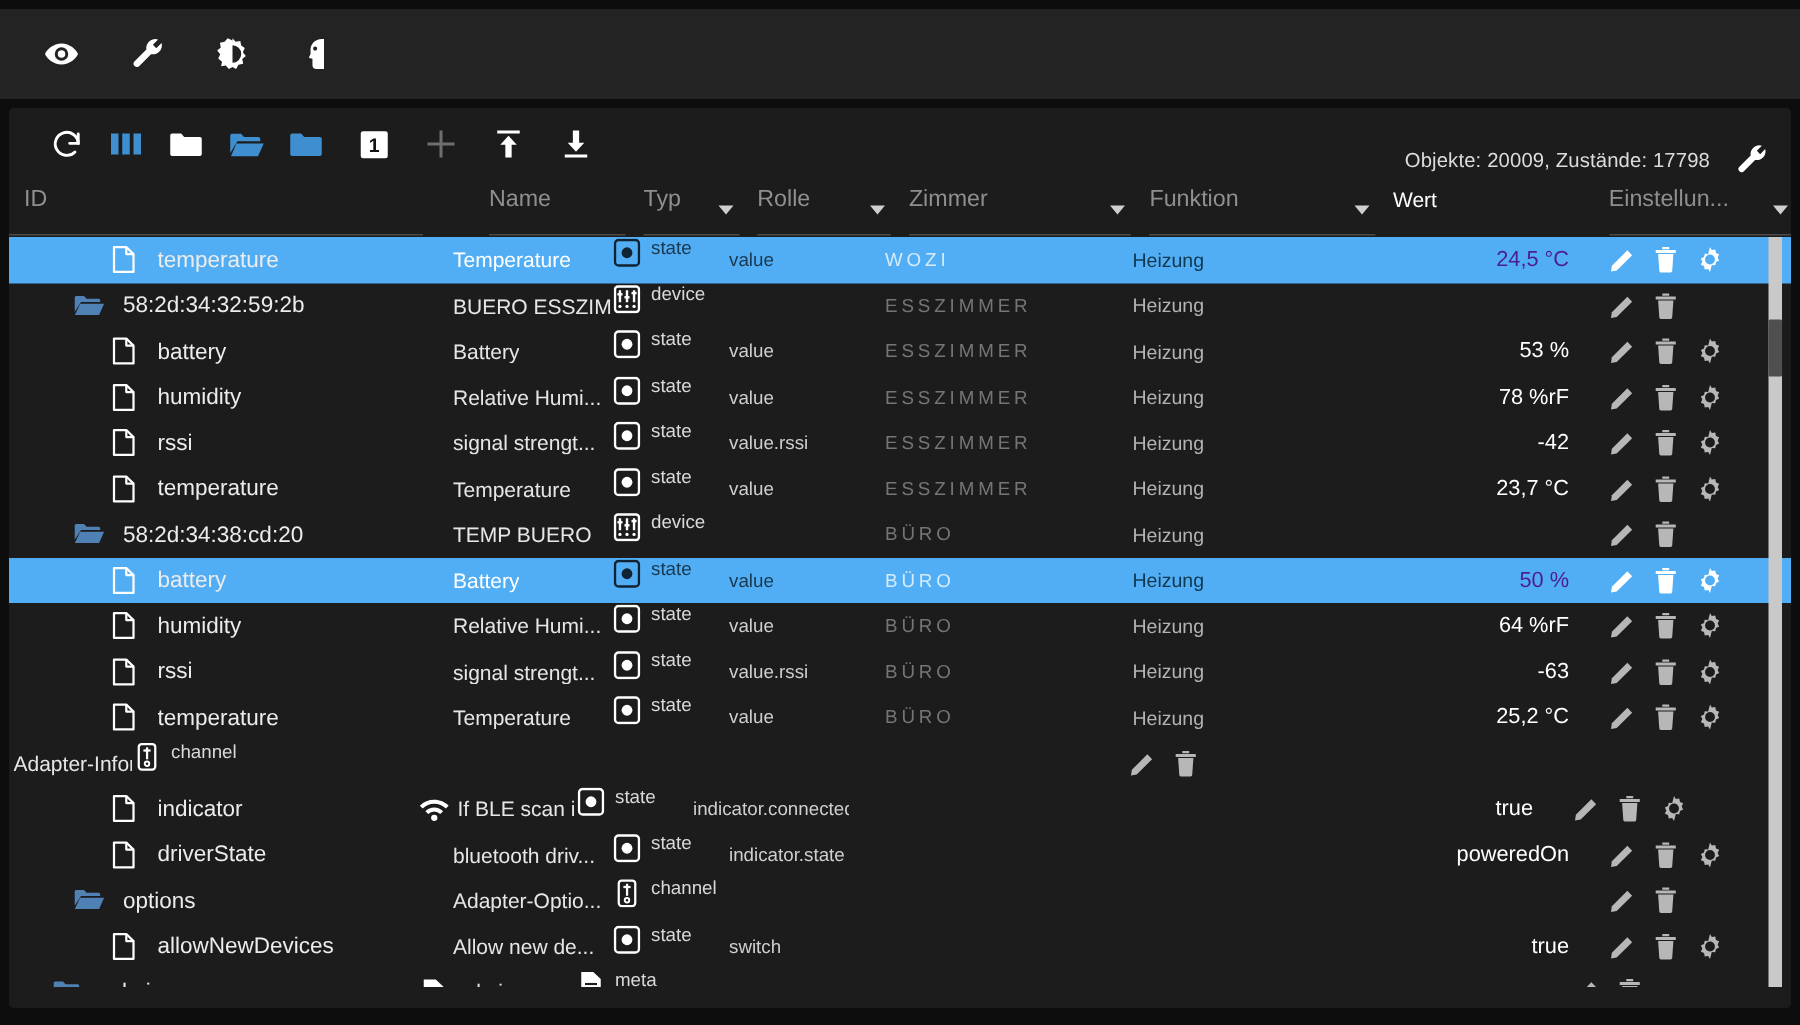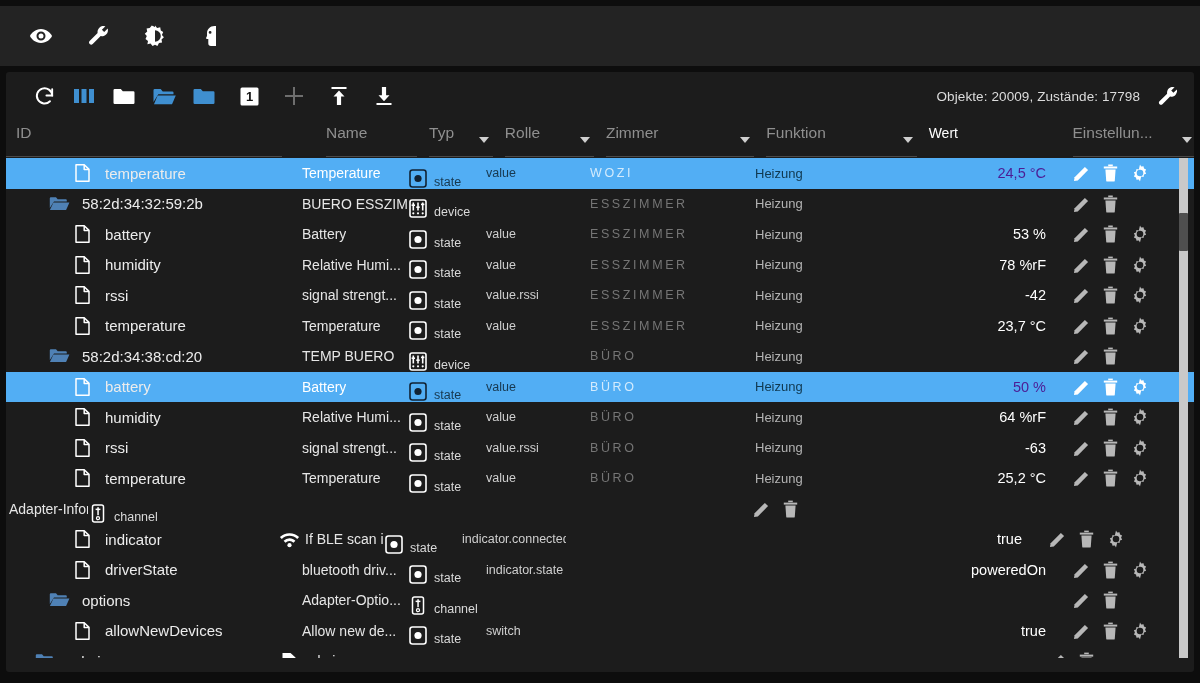--- a/index.html
+++ b/index.html
@@ -41,21 +41,21 @@
     padding-left:18px;box-sizing:border-box;
   }
   .tbtn{
     width:40px;height:40px;
     display:flex;align-items:center;justify-content:center;
     cursor:pointer;
   }
   .tbtn svg{display:block;}
   .tbtn.sp{margin-left:5px;}
   .toolbar-right{
-    position:absolute;right:14px;top:0;height:48px;
+    position:absolute;right:14px;top:10px;height:48px;
     display:flex;align-items:center;gap:14px;
   }
   .counts{
     color:#dcdcdc;font-size:13.5px;white-space:nowrap;letter-spacing:.1px;
   }
   .wrench-right{width:26px;height:26px;display:flex;align-items:center;justify-content:center;cursor:pointer;}
   .wrench-right svg{fill:#fff;}
 
   
   .thead{
@@ -113,21 +113,21 @@
   .c-id{width:296px;padding-left:10px;}
   .c-id .idtxt{font-size:15px;color:#ececec;white-space:nowrap;overflow:hidden;}
   .row.lvl1 .c-id .ico{margin-left:32px;}
   .row.lvl2 .c-id .ico{margin-left:55px;}
   .row.lvl0 .c-id .ico{margin-left:18px;}
   .c-id .ico{width:22px;height:22px;display:flex;align-items:center;justify-content:center;flex:0 0 auto;margin-right:12px;}
 
   .c-name{width:106px;font-size:14px;color:#e6e6e6;white-space:nowrap;overflow:hidden;}
   .c-name .nm{display:block;overflow:hidden;text-overflow:clip;white-space:nowrap;}
 
-  .c-type{width:78px;display:flex;align-items:flex-end;gap:6px;}
+  .c-type{width:78px;display:flex;align-items:flex-start;gap:6px;}
   .c-type .tico{width:20px;height:21px;flex:0 0 auto;display:flex;align-items:center;justify-content:center;}
   .c-type-label{font-size:12.5px;color:#d9d9d9;white-space:nowrap;}
 
   .c-role{width:104px;font-size:12.5px;color:#cfcfcf;white-space:nowrap;overflow:hidden;}
 
   .c-room{width:165px;font-size:12.5px;color:#757575;letter-spacing:2.6px;white-space:nowrap;overflow:hidden;}
 
   .c-func{width:167px;font-size:13px;color:#b3b3b3;white-space:nowrap;overflow:hidden;}
 
   .c-val{width:148px;font-size:14.5px;color:#ffffff;white-space:nowrap;text-align:right;justify-content:flex-end;padding-right:24px;}

